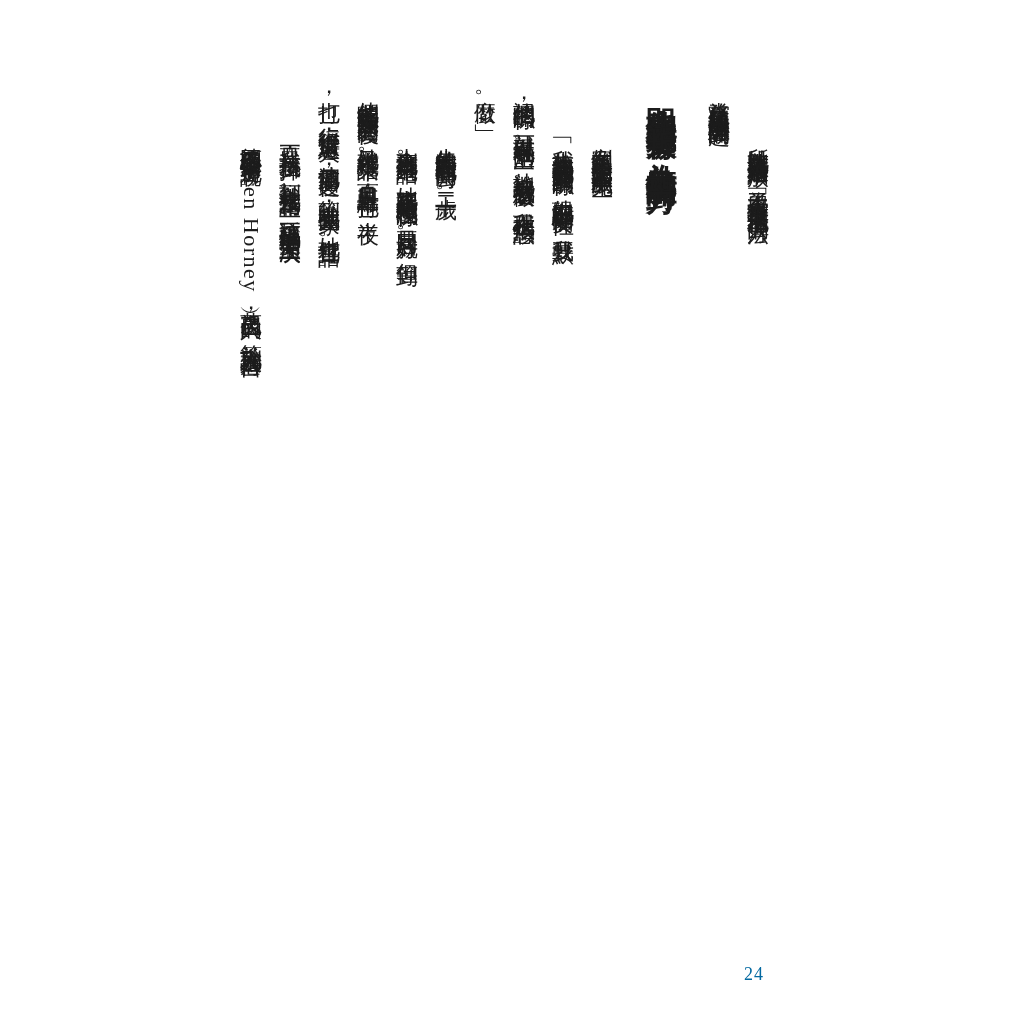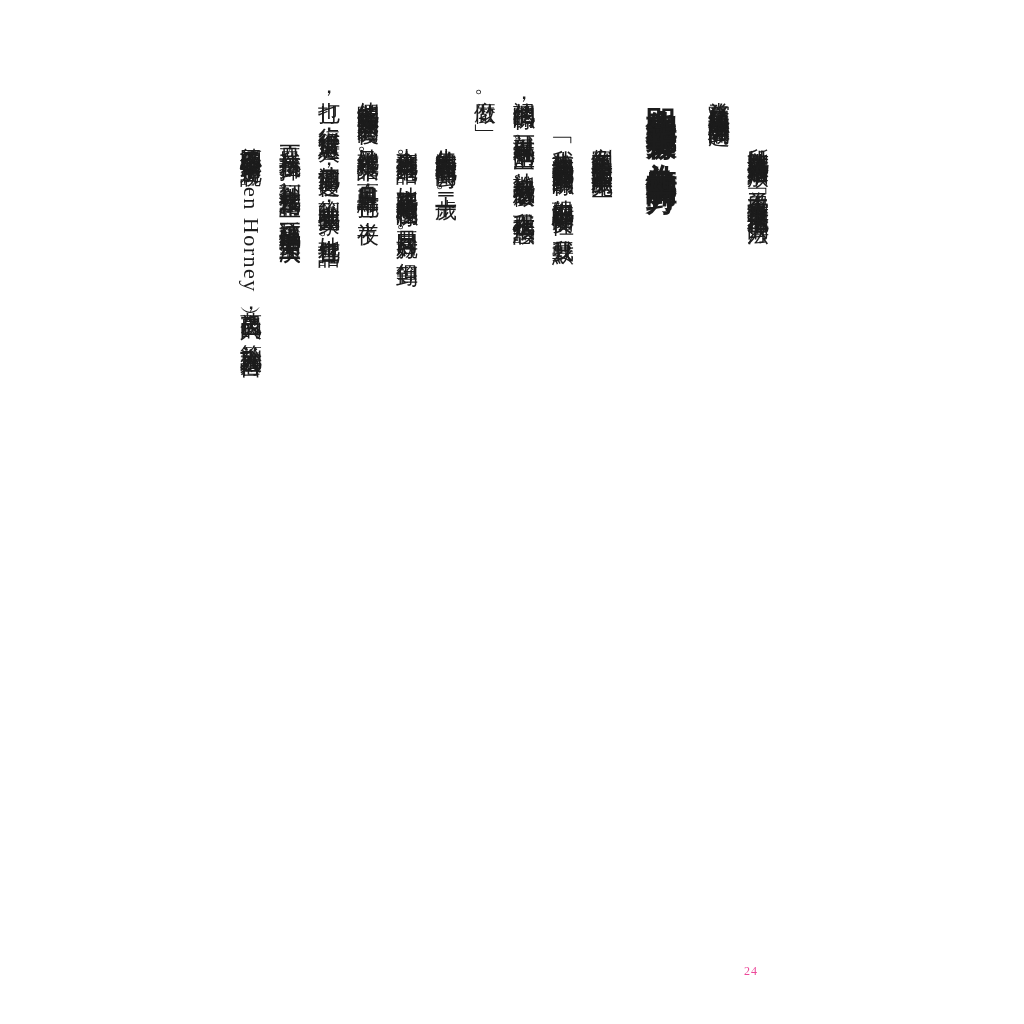--- a/index.html
+++ b/index.html
@@ -39,23 +39,23 @@
     font-weight: 700;
     line-height: 48px;
     letter-spacing: 2px;
     white-space: nowrap;
     margin: 0 15px;
   }
   .page-number {
     position: absolute;
     left: 744px;
     top: 964px;
-    font-size: 12px;
+    font-size: 18px;
     letter-spacing: 1px;
-    color: #ec4899;
+    color: #0369a1;
   }
 </style>
 </head>
 <body>
 
 <div class="page">
 
   <div class="text-block">
 
     <p class="col indent">所以她才會緊抓著這段婚姻不放。為了學會「不再依靠某個人也活得下去」的方法，</p>

